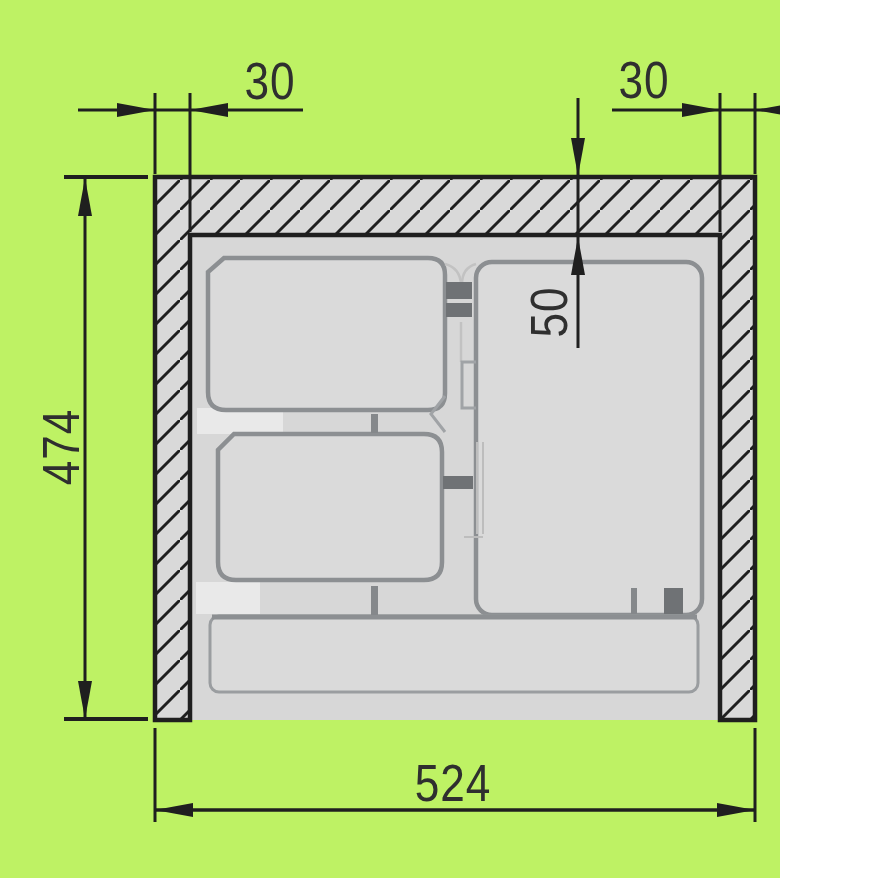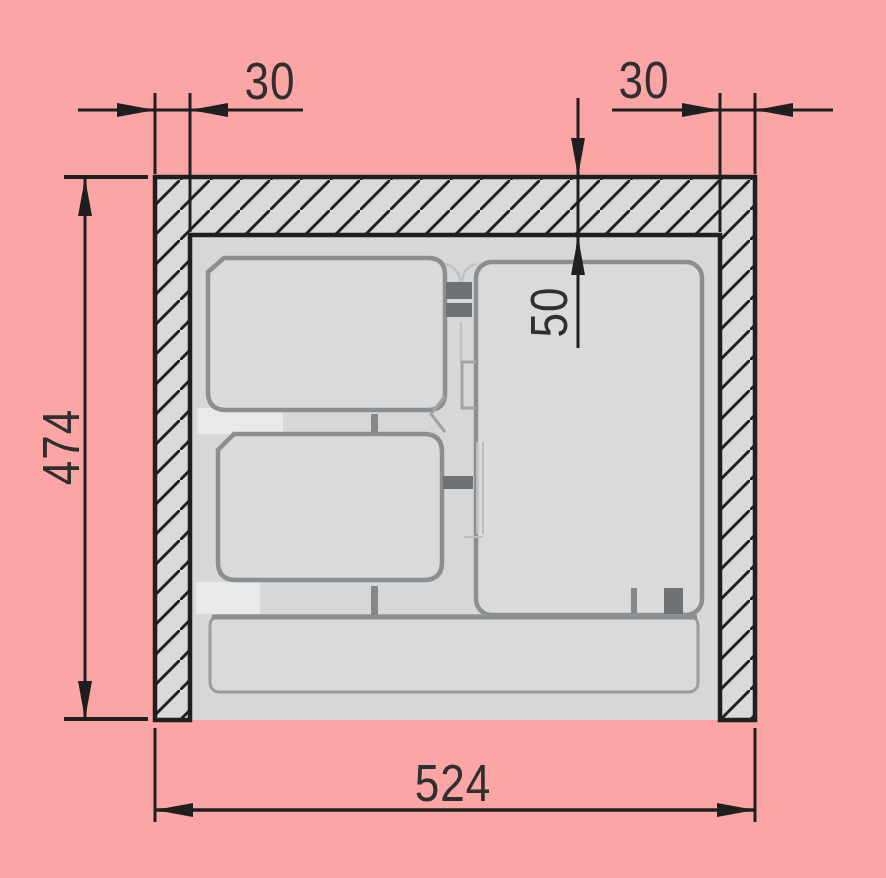--- a/index.html
+++ b/index.html
@@ -1,16 +1,16 @@
 <!DOCTYPE html>
 <html><head>
 <meta charset="utf-8">
 <style>
   html, body { margin: 0; padding: 0; background: #ffffff; }
-  .stage { position: relative; width: 886px; height: 878px; background: #fca5a5; overflow: hidden; }
+  .stage { position: relative; width: 780px; height: 878px; background: #bef264; overflow: hidden; }
   svg { display: block; }
   text.dim {
     font-family: "Liberation Sans", "DejaVu Sans", sans-serif;
     font-size: 52px;
     font-weight: 400;
     letter-spacing: 1px;
   }
 </style>
 </head>
 <body>

